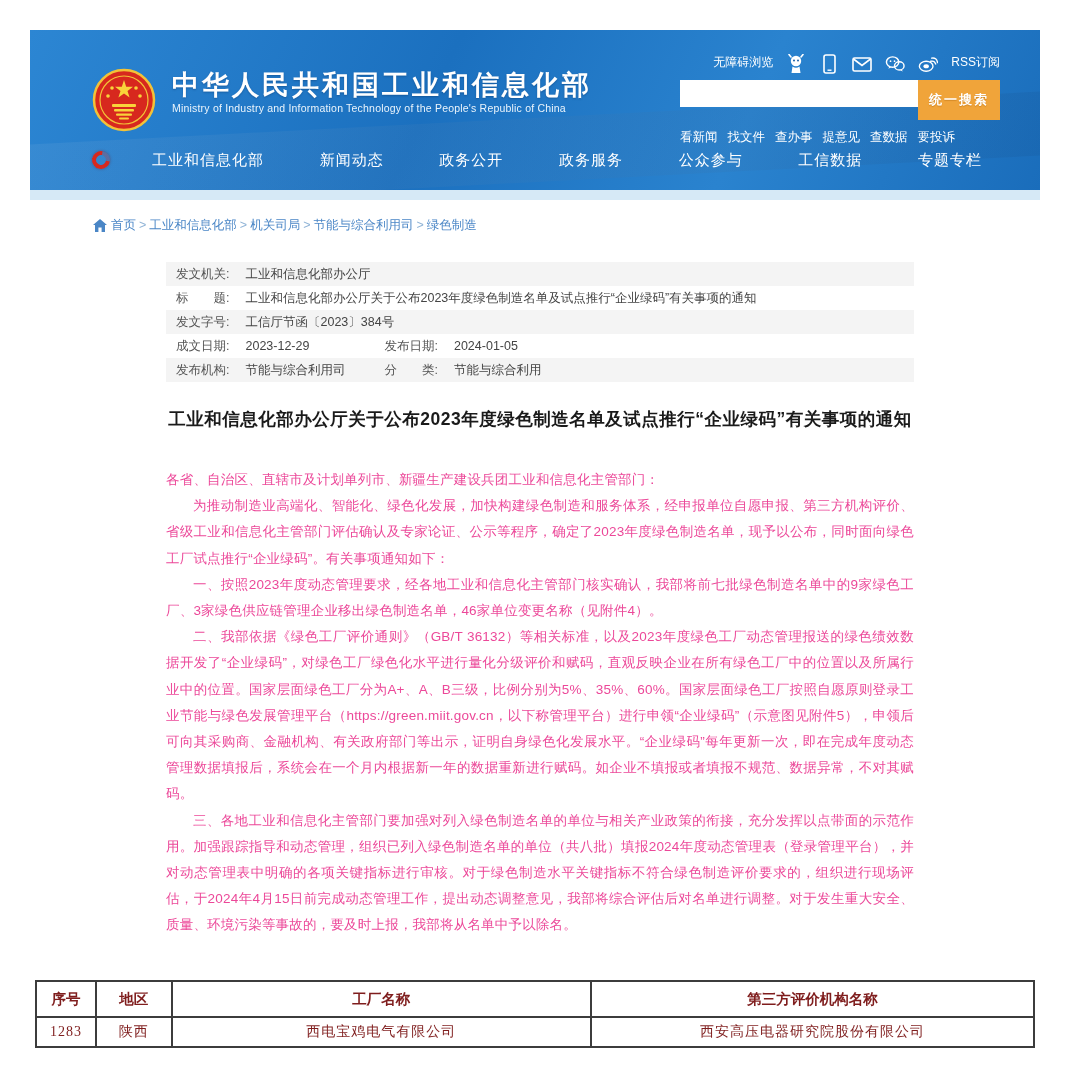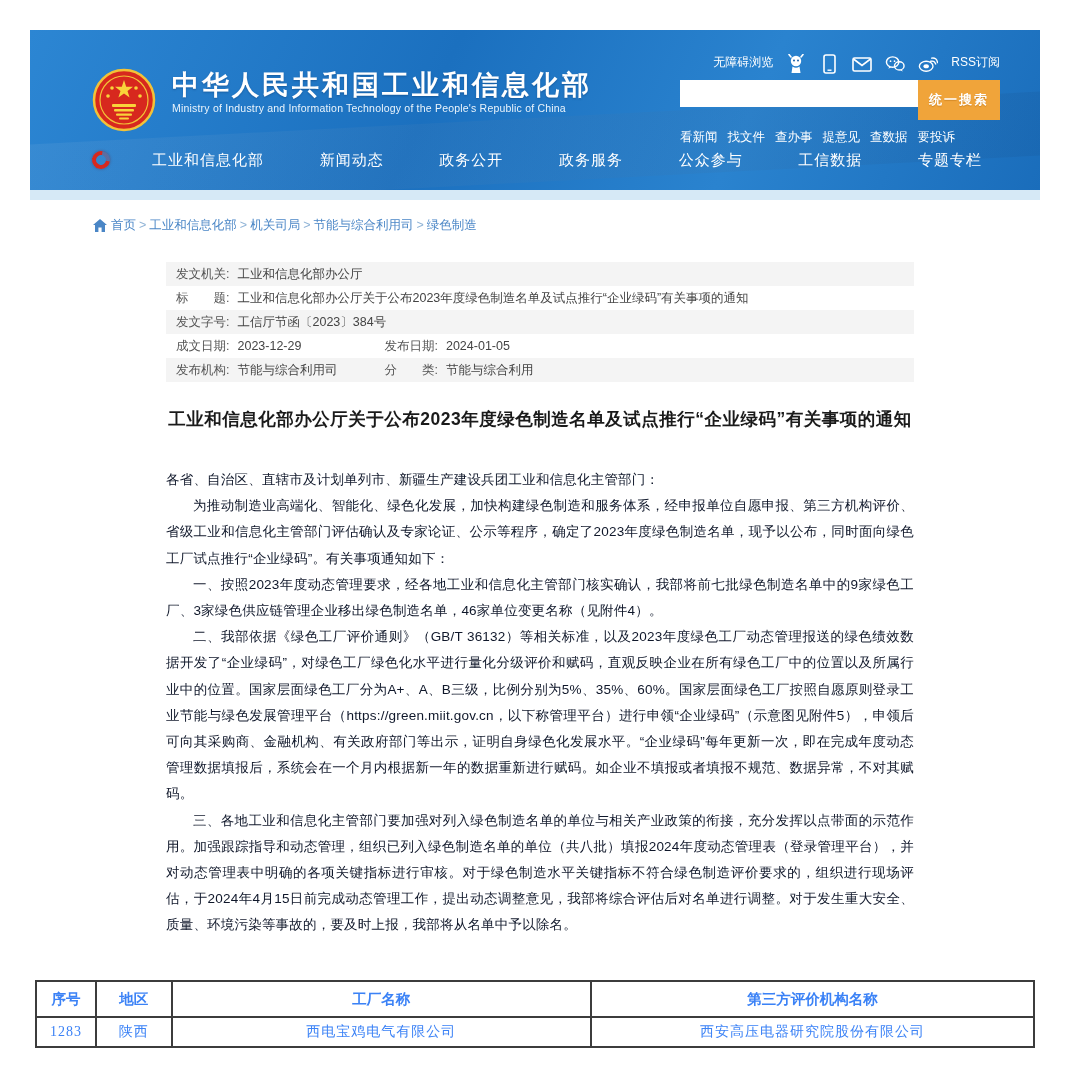--- a/index.html
+++ b/index.html
@@ -74,40 +74,40 @@
   .breadcrumb .crumb { color:#4a86c6; cursor:pointer; }
   .breadcrumb .sep { color:#8fb3d6; }
   .home-icon { display:inline-flex; margin-right:1px; }
 
   
   .doc-area { width:748px; margin:28px 0 0 136px; }
   .meta-table { font-size:12.5px; color:#555; }
   .meta-row { min-height:24px; line-height:24px; padding:0 10px; white-space:nowrap; overflow:hidden; }
   .meta-row.alt { background:#f4f4f4; }
   .meta-label { color:#555; margin-right:8px; }
-  .meta-value { color:#444; }
+  .meta-value { color:#444;margin-left:8px; }
   .pair1 { display:inline-block; width:205px; }
 
   
   .doc-title {
     margin-top:22px; text-align:center; font-size:17.5px; font-weight:bold;
     color:#1a1a1a; line-height:31px; letter-spacing:.5px;
   }
   .doc-body {
     margin-top:32px; height:472px; overflow:hidden;
-    font-size:13.5px; line-height:26.2px; color:#0f172a; text-align:justify;
+    font-size:13.5px; line-height:26.2px; color:#ec4899; text-align:justify;
     letter-spacing:.2px;
   }
   .doc-body p.ind { text-indent:2em; }
 
   
   .appendix {
     position:absolute; left:35px; top:980px; width:1000px; background:#fff;
     border-collapse:collapse; font-family:"Liberation Serif","DejaVu Serif",serif;
-    color:#3b82f6;
+    color:#7f1d1d;
   }
   .appendix th, .appendix td { border:2px solid #3c3c3c; text-align:center; }
   .appendix th { height:36px; font-size:14.5px; font-weight:bold; }
   .appendix td { height:30px; font-size:14px; letter-spacing:1px; }
 </style>
 </head>
 <body>
 
 <div class="site">
 

